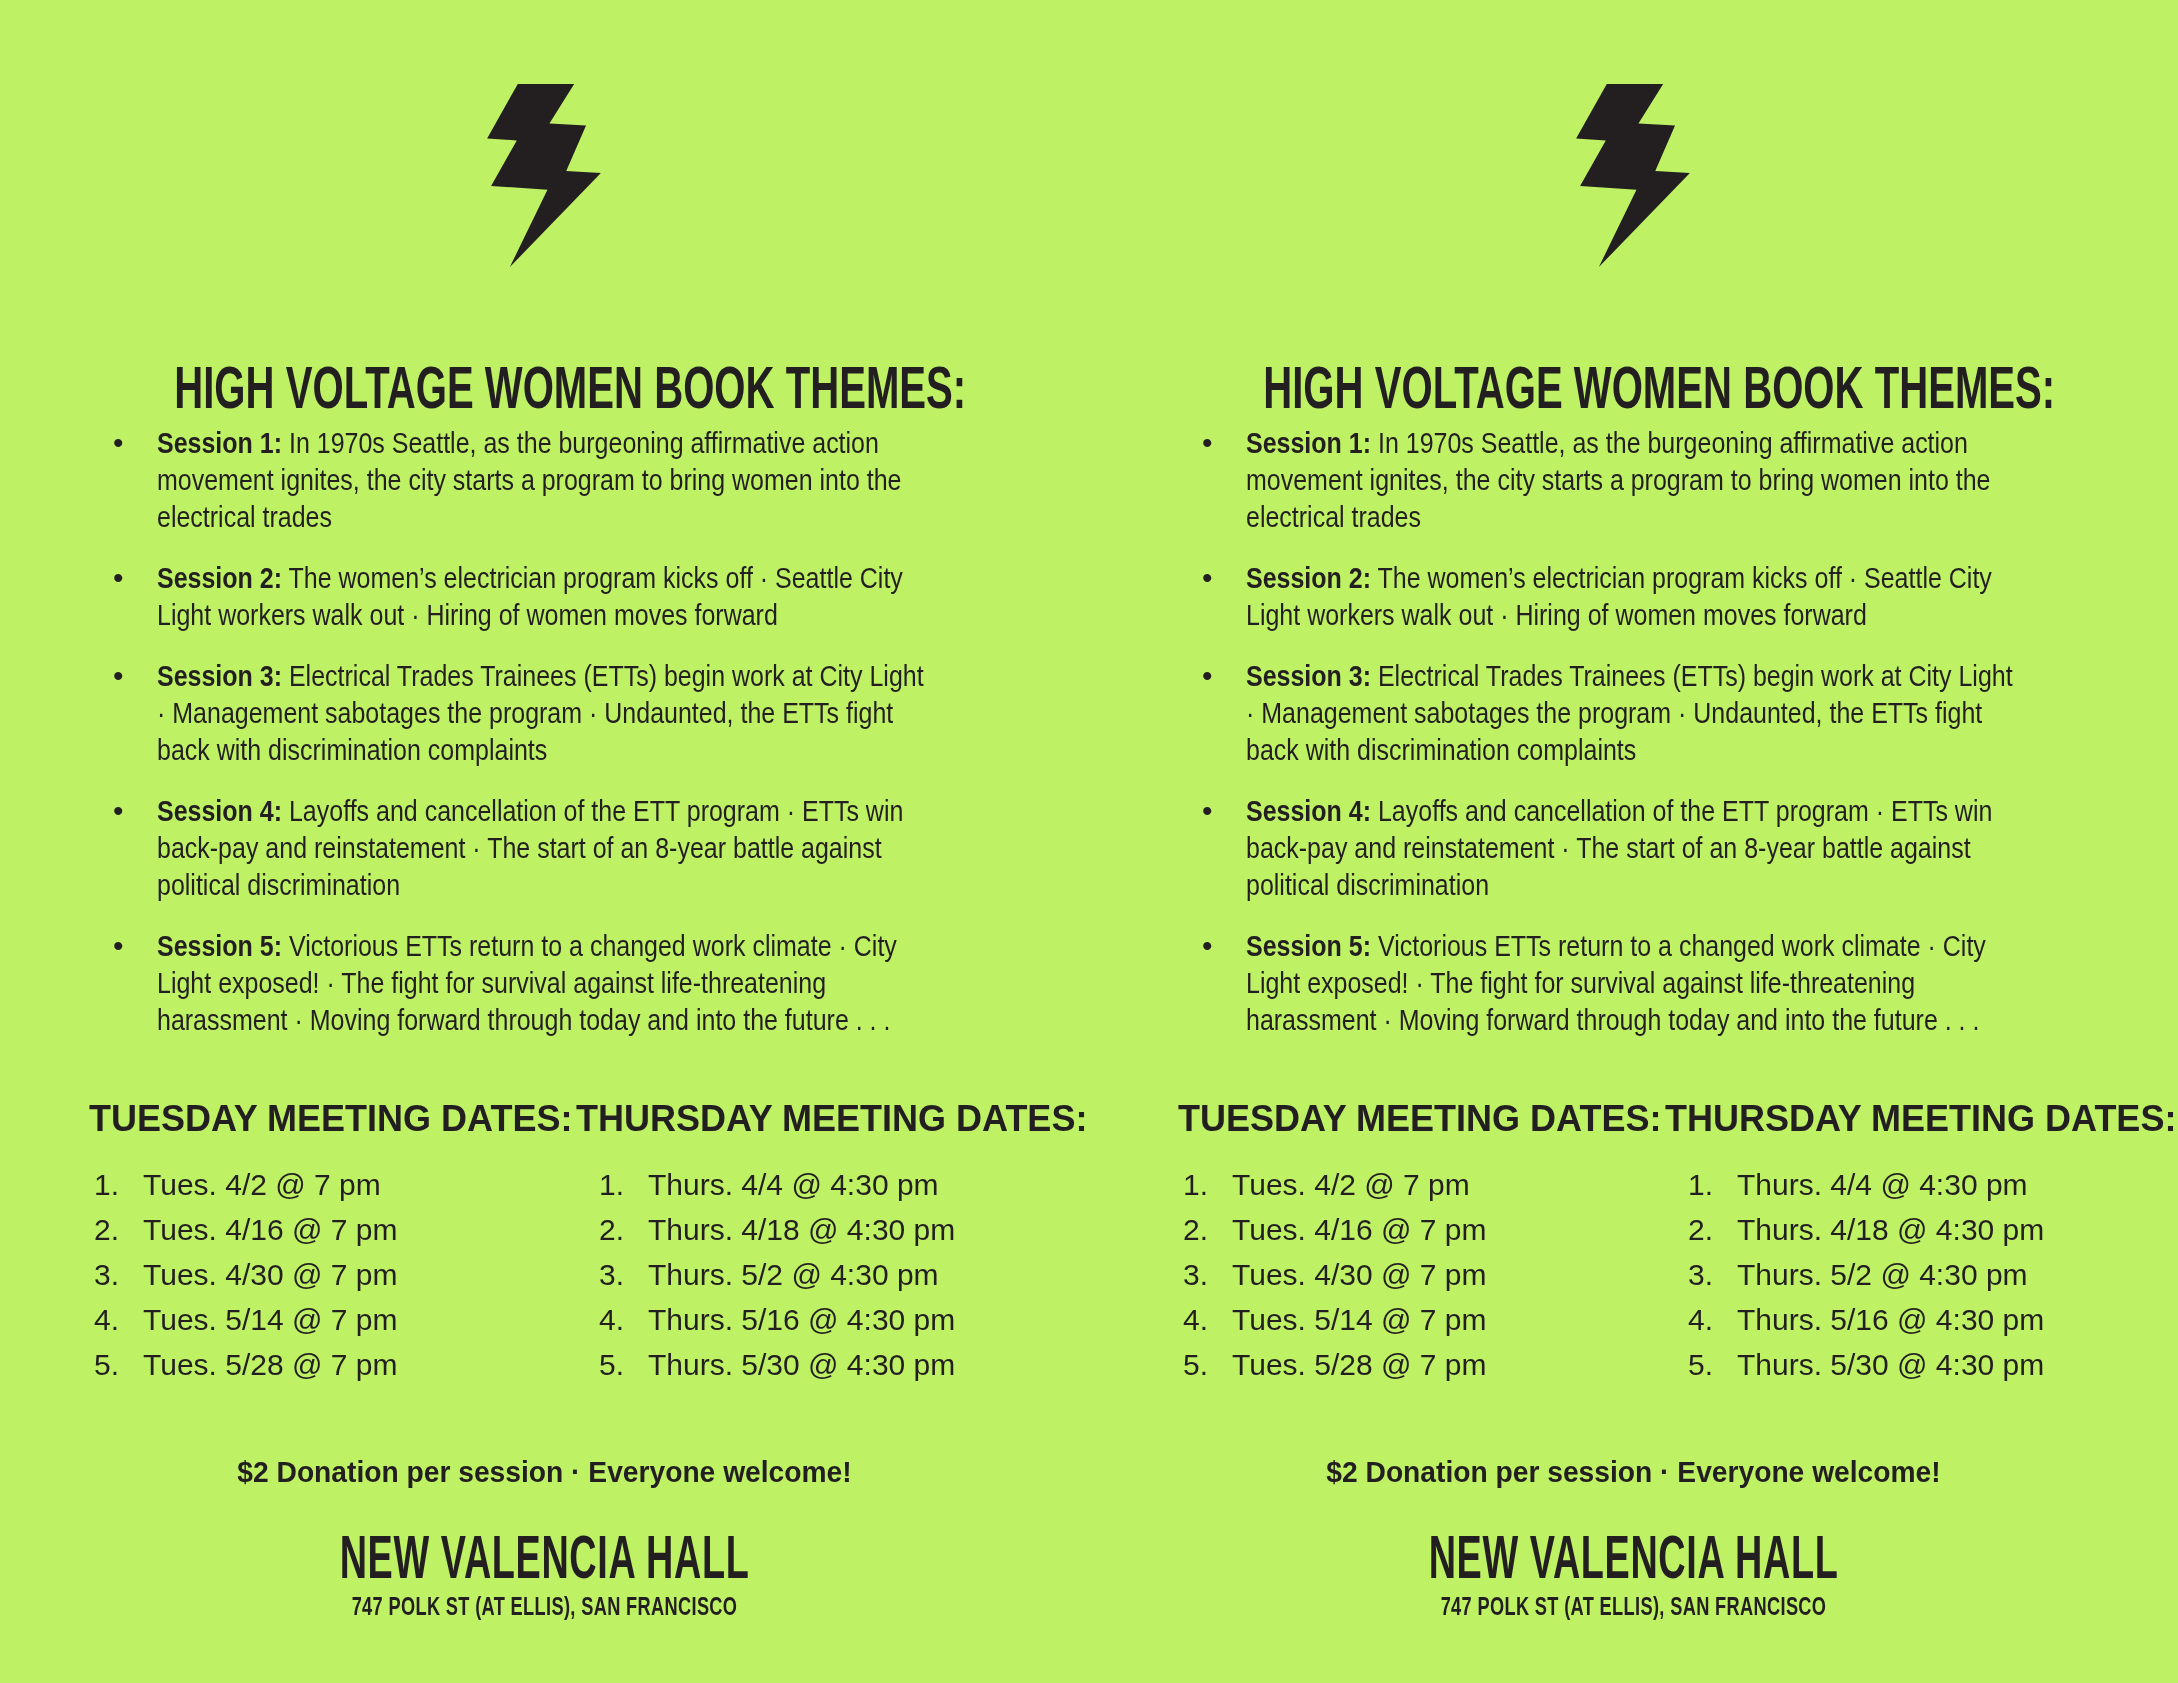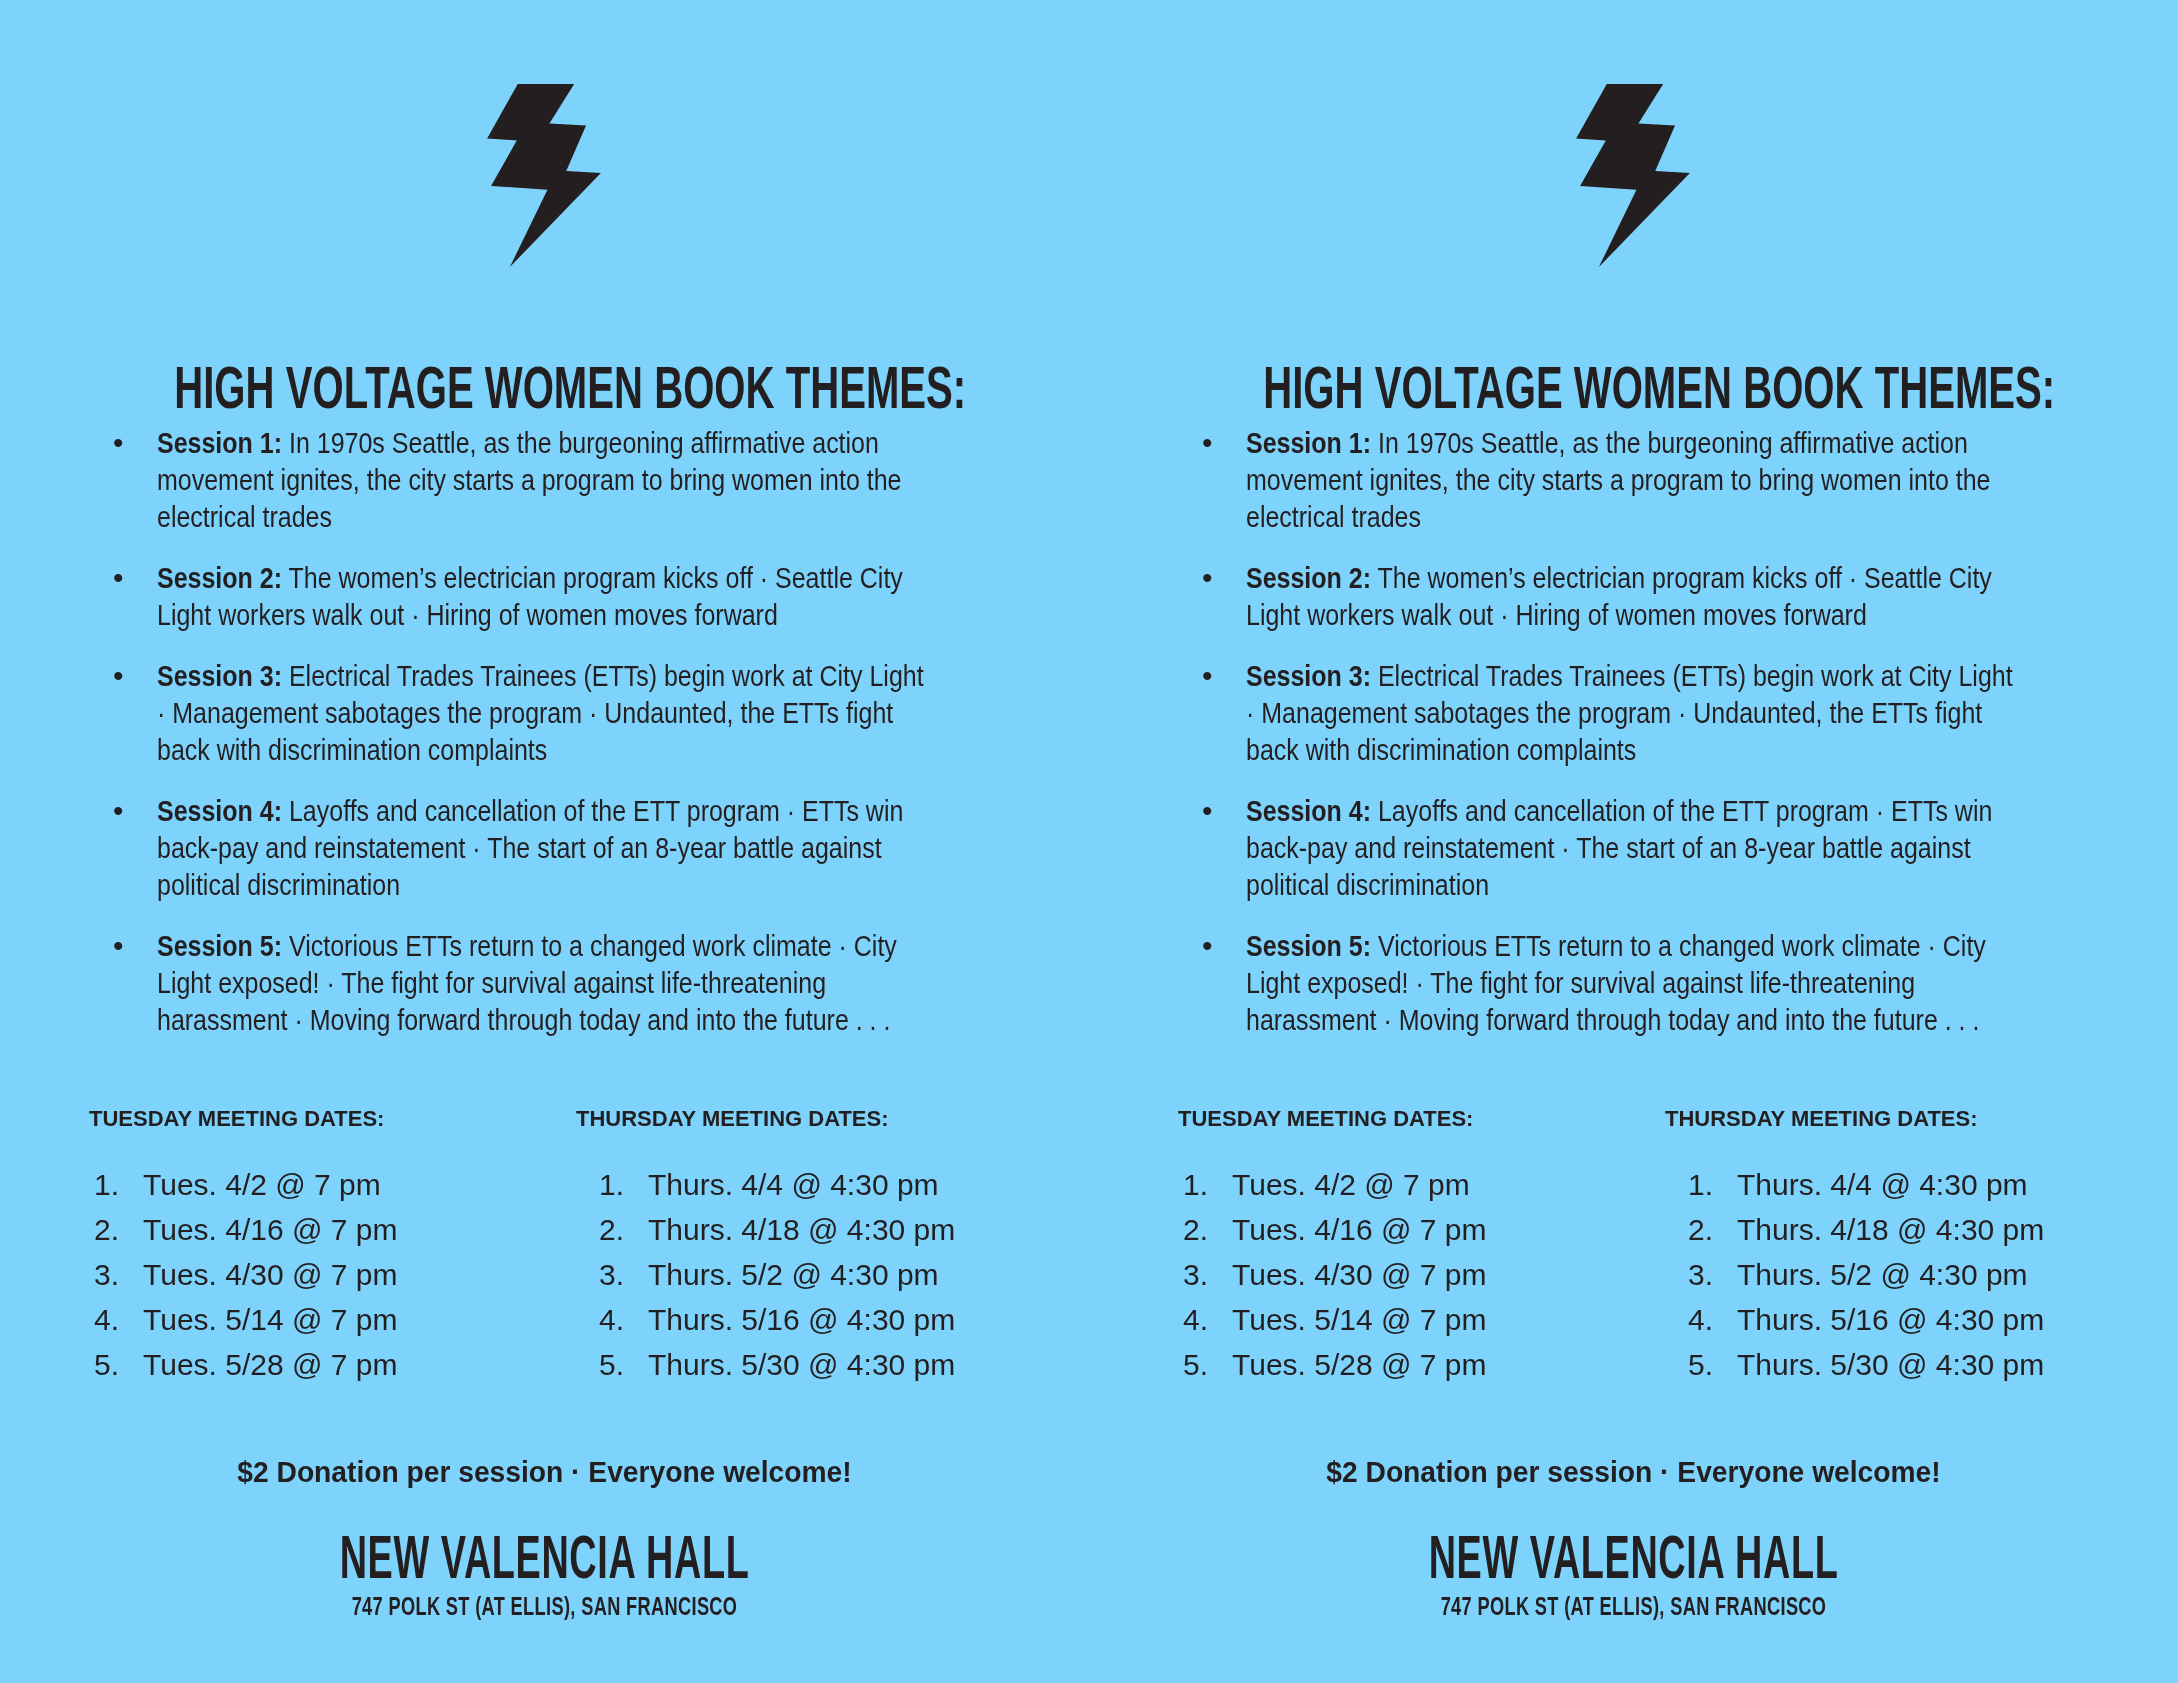--- a/index.html
+++ b/index.html
@@ -1,37 +1,37 @@
 <!DOCTYPE html>
 <html><head>
 <meta charset="utf-8">
 <style>
   html,body{margin:0;padding:0;background:#ffffff;}
-  .page{position:relative;width:2178px;height:1683px;background:#7dd3fc;overflow:hidden;
+  .page{position:relative;width:2178px;height:1683px;background:#bef264;overflow:hidden;
         font-family:"Liberation Sans",sans-serif;color:#231f20;}
   .panel{position:absolute;top:0;width:1089px;height:1683px;}
   .panel.left{left:0;}
   .panel.right{left:1089px;}
 
   .bolt{position:absolute;left:487px;top:84px;width:114px;height:183px;}
   .bolt svg{display:block;width:100%;height:100%;}
 
   .title{position:absolute;left:0;top:321px;width:1089px;text-align:center;
          font-weight:bold;font-size:59px;line-height:55px;white-space:nowrap;
          transform:scaleX(0.68);transform-origin:50% 50%;letter-spacing:0px;}
 
   .sessions{position:absolute;left:97px;top:408px;width:980px;list-style:none;margin:16px;padding:0;}
   .session{display:flex;margin:0 0 24px 0;}
   .bullet{flex:0 0 44px;font-size:30px;line-height:37px;}
   .bullet::before{content:"\2022";}
   .session-body{width:1000px;font-size:30px;line-height:37px;
                 transform:scaleX(0.833);transform-origin:left top;}
   .session-body b{font-weight:bold;}
 
-  .col-head{position:absolute;top:1104px;font-weight:bold;font-size:22px;line-height:30px;white-space:nowrap;}
+  .col-head{position:absolute;top:1104px;font-weight:bold;font-size:36px;line-height:30px;white-space:nowrap;}
   .col-head.tue{left:89px;}
   .col-head.thu{left:576px;}
 
   .datelist{position:absolute;top:1162px;margin:0;padding:0;list-style:none;}
   .datelist.tue{left:94px;}
   .datelist.thu{left:599px;}
   .datelist li{display:flex;font-size:30px;line-height:45px;white-space:nowrap;}
   .datelist .num{flex:0 0 49px;}
 
   .donation{position:absolute;left:0;top:1453px;width:1089px;text-align:center;

